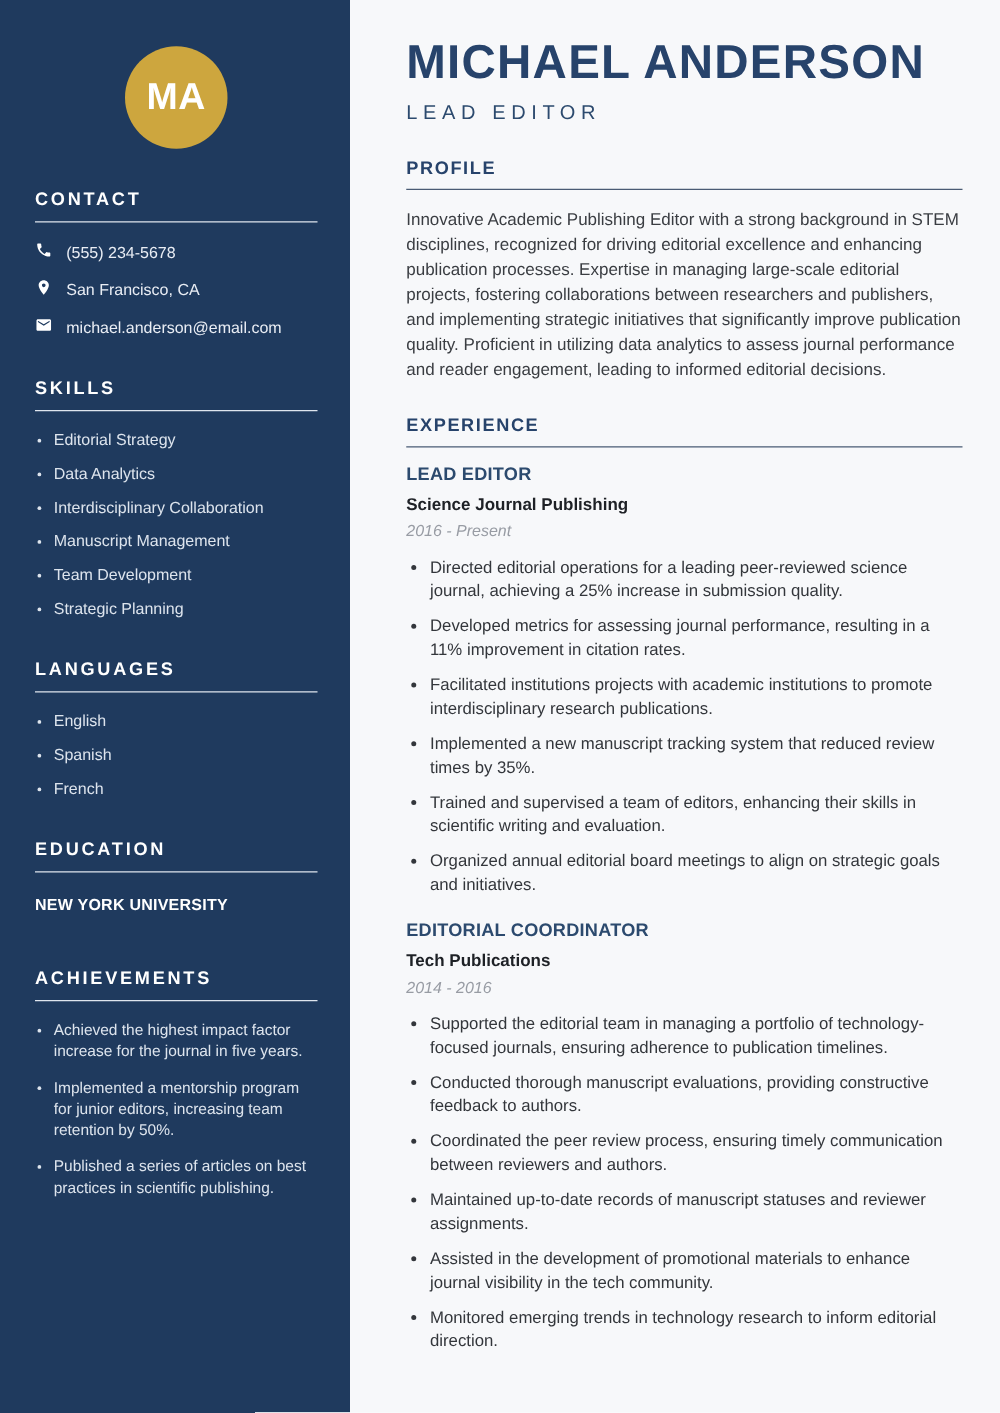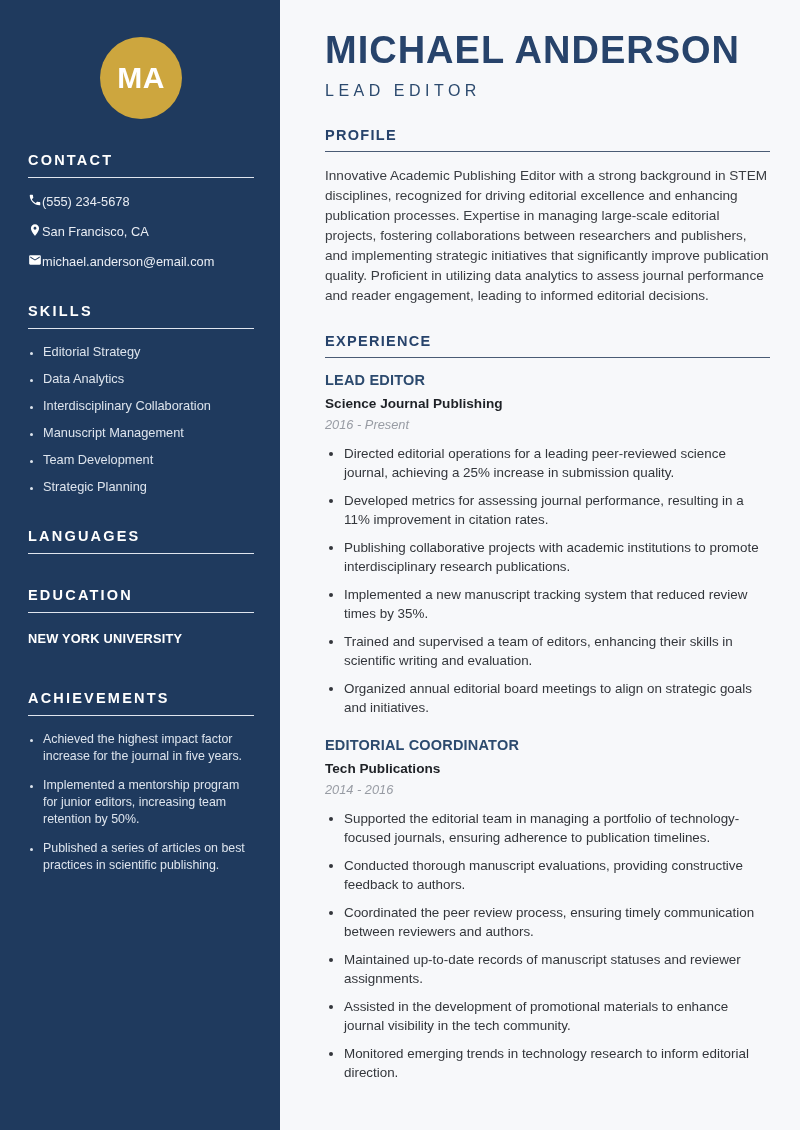--- a/index.html
+++ b/index.html
@@ -50,20 +50,21 @@
     margin: 0 0 9px 0;
   }
   .side-rule {
     border: 0;
     border-top: 1px solid #dfe5ee;
     margin: 0 0 15px 0;
   }
   .c-row {
     display: flex;
     align-items: center;
+    gap: 11px;
     margin-bottom: 13px;
     font-size: 12.8px;
     color: #e9edf4;
   }
   .c-row svg { flex: 0 0 auto; }
   ul.side-list {
     margin: 0;
     padding-left: 15px;
   }
   ul.side-list li {
@@ -202,20 +203,26 @@
           <li>Interdisciplinary Collaboration</li>
           <li>Manuscript Management</li>
           <li>Team Development</li>
           <li>Strategic Planning</li>
         </ul>
     </section>
 
     <section class="side-section">
       <h2 class="side-h">LANGUAGES</h2>
       <hr class="side-rule">
+      <ul class="side-list">
+
+      <li>English</li>
+          <li>Spanish</li>
+          <li>French</li>
+        </ul>
     </section>
 
     <section class="side-section">
       <h2 class="side-h">EDUCATION</h2>
       <hr class="side-rule">
       <div>
         <div class="degree-line">NEW YORK UNIVERSITY</div>
       </div>
     </section>
 
@@ -248,21 +255,21 @@
       <hr class="m-rule">
 
       <div class="job">
         <h4 class="role">LEAD EDITOR</h4>
         <div class="company">Science Journal Publishing</div>
         <div class="dates">2016 - Present</div>
         <ul class="job-list">
 
         <li>Directed editorial operations for a leading peer-reviewed science journal, achieving a 25% increase in submission quality.</li>
             <li>Developed metrics for assessing journal performance, resulting in a 11% improvement in citation rates.</li>
-            <li>Publishing collaborative projects with academic institutions to promote interdisciplinary research publications.</li>
+            <li>Facilitated institutions projects with academic institutions to promote interdisciplinary research publications.</li>
             <li>Implemented a new manuscript tracking system that reduced review times by 35%.</li>
             <li>Trained and supervised a team of editors, enhancing their skills in scientific writing and evaluation.</li>
             <li>Organized annual editorial board meetings to align on strategic goals and initiatives.</li>
           </ul>
       </div>
 
       <div class="job">
         <h4 class="role">EDITORIAL COORDINATOR</h4>
         <div class="company">Tech Publications</div>
         <div class="dates">2014 - 2016</div>

